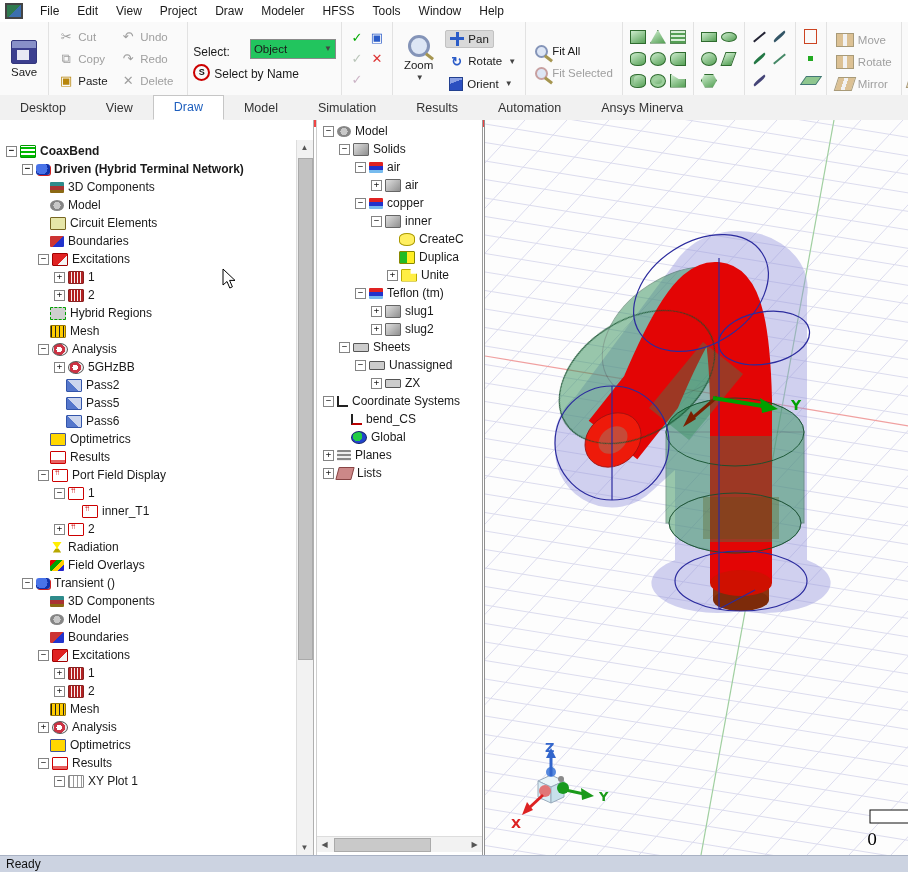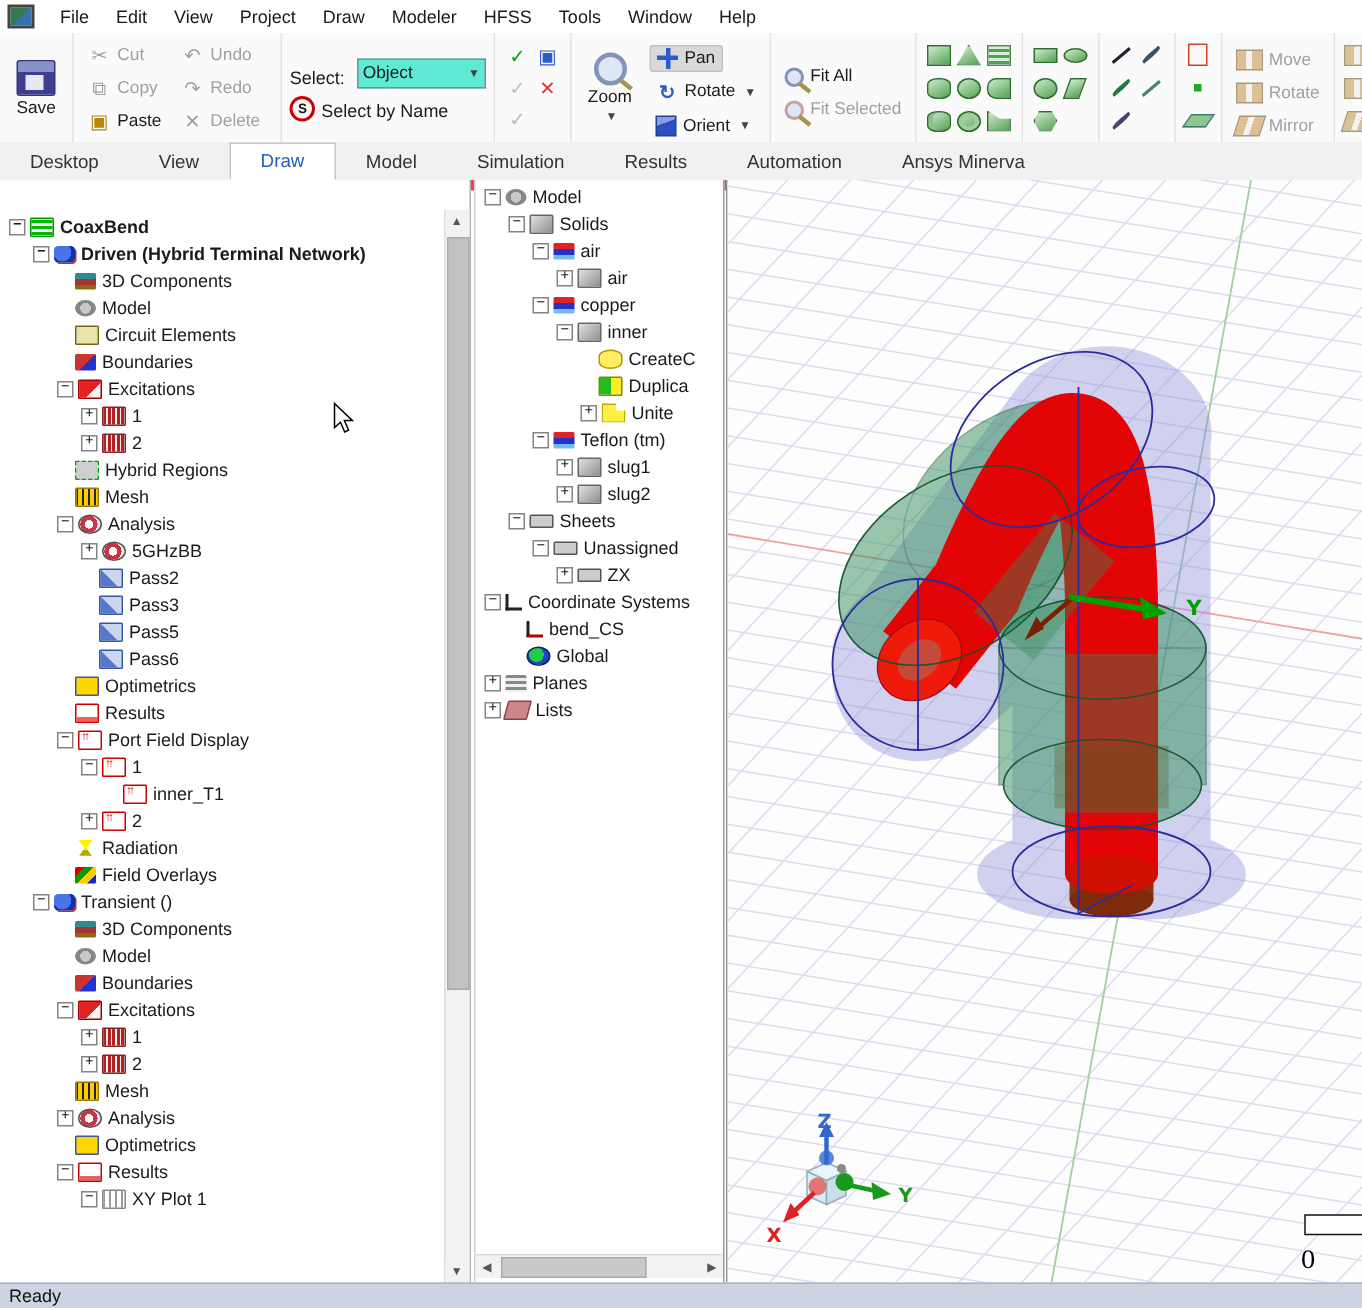--- a/index.html
+++ b/index.html
@@ -13,21 +13,21 @@
   .tgroup{border-right:1px solid #e2e2e2;padding:3px 5px;display:flex;flex-direction:column;justify-content:center;flex:none}
   .trow{display:flex;align-items:flex-end;height:22px;white-space:nowrap}
   .tbtn{display:flex;align-items:center;gap:4px;padding:1px 4px;border-radius:2px;font-size:11.5px}
   .dis{color:#9f9f9f}
   .bigbtn{display:flex;flex-direction:column;align-items:center;justify-content:center;font-size:11.5px;gap:2px;padding:0 6px}
   .active-tool{background:#d9d9d9;border:1px solid #c2c2c2}
   .drop{font-size:8px;color:#444;margin-left:2px}
   .ic-save{width:24px;height:22px;background:linear-gradient(#8890c8 0 7px,#3c3f8f 7px);border:1px solid #33367d;border-radius:2px;position:relative}
   .ic-save::after{content:"";position:absolute;left:5px;top:9px;width:12px;height:10px;background:#e8e8f4}
   .gch{font-size:13px;width:16px;text-align:center}
-  .combo{width:78px;height:18px;border:1px solid #8a8a8a;background:#5eead4;display:flex;align-items:center;padding:0 3px;justify-content:space-between;margin-left:8px;font-size:11.5px}
+  .combo{width:78px;height:18px;border:1px solid #8a8a8a;background:#22c55e;display:flex;align-items:center;padding:0 3px;justify-content:space-between;margin-left:20px;font-size:11.5px}
   .sname{width:13px;height:13px;border:2px solid #c00;border-radius:50%;font-size:9px;font-weight:bold;display:inline-flex;align-items:center;justify-content:center;color:#111}
   .eyegrid{display:grid;grid-template-columns:20px 20px;grid-auto-rows:21px;align-items:center;justify-items:center}
   .mag{width:16px;height:16px;border:3px solid #8494b8;border-radius:50%;position:relative;background:#dde6f5}
   .mag::after{content:"";position:absolute;right:-7px;bottom:-4px;width:9px;height:3px;background:#a5954f;transform:rotate(38deg)}
   .mag.sm{width:9px;height:9px;border-width:2px}
   .pan-ic{width:14px;height:14px;background:linear-gradient(#2b5cc8 0 0) center/100% 3px no-repeat,linear-gradient(#2b5cc8 0 0) center/3px 100% no-repeat}
   .rot-ic{color:#2b5cc8;font-weight:bold;font-size:13px;width:15px;text-align:center}
   .cube-ic{width:12px;height:12px;background:linear-gradient(160deg,#8aa0e4 35%,#2b4fc0 36%);border:1px solid #22408f}
   .shapegrid{display:grid;grid-auto-rows:22px;align-items:center;justify-items:center}
   .c3{grid-template-columns:20px 20px 20px}
@@ -397,26 +397,20 @@
         <div class="trw">
           <span style="width: 54px; flex: 0 0 auto;"></span>
           <span class="noexp"></span>
           <span class="ti" data-ic="sweep"></span>
           <span>Pass2</span>
         </div>
         <div class="trw">
           <span style="width: 54px; flex: 0 0 auto;"></span>
           <span class="noexp"></span>
           <span class="ti" data-ic="sweep"></span>
-          <span>Pass3</span>
-        </div>
-        <div class="trw">
-          <span style="width: 54px; flex: 0 0 auto;"></span>
-          <span class="noexp"></span>
-          <span class="ti" data-ic="sweep"></span>
           <span>Pass5</span>
         </div>
         <div class="trw">
           <span style="width: 54px; flex: 0 0 auto;"></span>
           <span class="noexp"></span>
           <span class="ti" data-ic="sweep"></span>
           <span>Pass6</span>
         </div>
         <div class="trw">
           <span style="width: 38px; flex: 0 0 auto;"></span>

